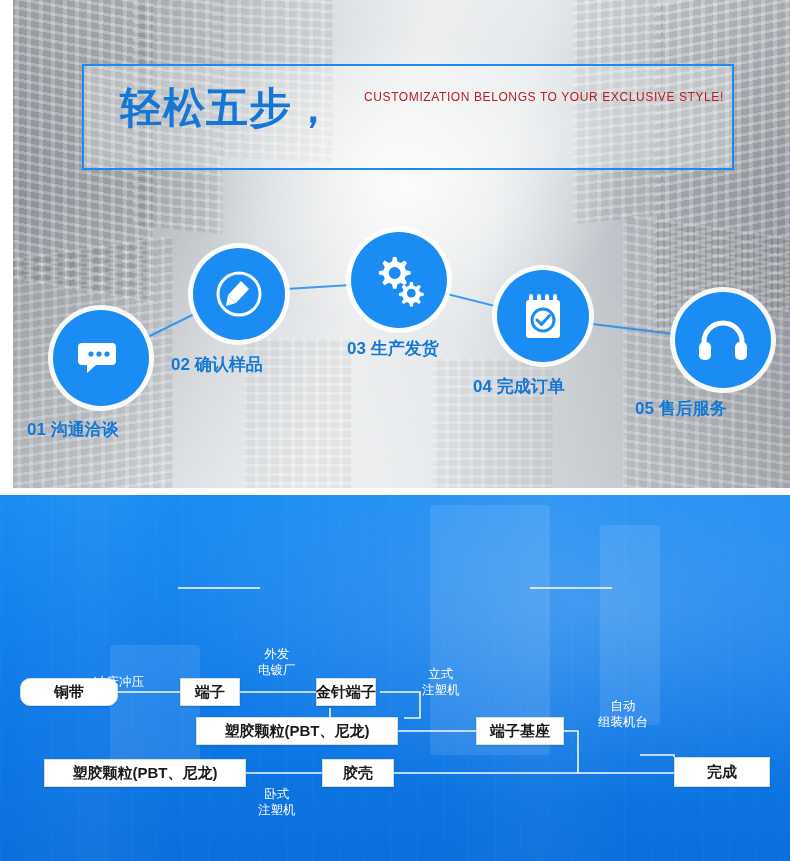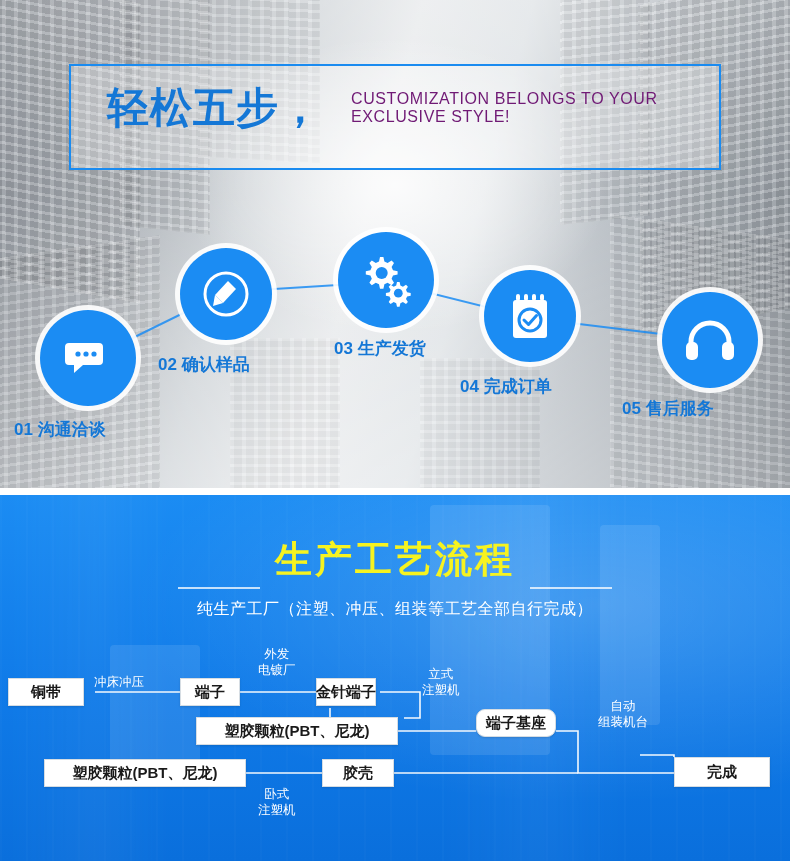--- a/index.html
+++ b/index.html
@@ -2,21 +2,21 @@
 <html><head>
 <meta charset="utf-8">
 <style>
   * { box-sizing: border-box; margin: 0; padding: 0; }
   body {
     width: 790px; height: 861px;
     font-family: "Liberation Sans", sans-serif;
     background: #ffffff;
     overflow: hidden;
   }
-  .page { position: relative; width: 790px; height: 861px; }
+  .page { position: relative; width: 790px; height: 861px; padding-left: 13px; }
 
   
   .top-section {
     position: relative;
     width: 790px; height: 488px;
     overflow: hidden;
     background: #c9ccd0;
   }
   
   .photo-bg {
@@ -65,21 +65,21 @@
     font-size: 42px; font-weight: bold; color: #1477d6;
     letter-spacing: 1px; line-height: 1.1;
   }
   .hl-comma { font-size: 42px; font-weight: bold; color: #1477d6; }
   .hl-cn-dark {
     font-size: 31px; font-weight: bold; color: #2b2f36;
     margin-left: 6px; letter-spacing: 1px;
   }
   .hl-en {
     position: absolute; left: 280px; top: 24px;
-    font-size: 16px; color: #701a75; letter-spacing: 0.6px;
+    font-size: 12px; color: #b91c1c; letter-spacing: 0.6px;
     font-family: "Liberation Sans", sans-serif;
   }
 
   
   .steps { position: absolute; left: 0; top: 200px; width: 790px; height: 270px; }
   .step-line { position: absolute; left: 0; top: 0; width: 790px; height: 270px; }
   .circle {
     position: absolute; border-radius: 50%;
     background: #1b8cf3;
     box-shadow: 0 0 0 5px rgba(255,255,255,0.9);
@@ -242,24 +242,22 @@
       </div>
     </div>
   </div>
 
   <div class="bottom-section">
     <div class="bottom-ghost"></div>
     <div class="ghost-shape" style="left:430px; top:10px; width:120px; height:250px;"></div>
     <div class="ghost-shape" style="left:600px; top:30px; width:60px; height:200px;"></div>
     <div class="ghost-shape" style="left:110px; top:150px; width:90px; height:140px;"></div>
 
-    <div class="bottom-title">生产工艺流程</div>
     <div class="title-rule rule-left"></div>
     <div class="title-rule rule-right"></div>
-    <div class="bottom-sub">纯生产工厂（注塑、冲压、组装等工艺全部自行完成）</div>
 
     <div class="flow">
       <svg width="790" height="216" viewBox="0 0 790 216">
         <g stroke="#ffffff" stroke-width="1.6" fill="none" opacity="0.95">
 
           <path d="M95 47 H180"></path>
 
           <path d="M240 47 H316"></path>
 
           <path d="M330 63 V73"></path>
@@ -271,25 +269,25 @@
 
           <path d="M394 128 H578"></path>
 
           <path d="M240 128 H322"></path>
 
           <path d="M578 110 V128 H674"></path>
           <path d="M640 110 H674 V112"></path>
         </g>
       </svg>
 
-      <div class="node" style="left:8px; top:33px; width:76px; height:28px;">铜带</div>
+      <div class="node" style="left:20px; top:33px; width:98px; height:28px;border-radius:10px;">铜带</div>
       <div class="node" style="left:180px; top:33px; width:60px; height:28px;">端子</div>
       <div class="node" style="left:316px; top:33px; width:60px; height:28px;">金针端子</div>
       <div class="node" style="left:196px; top:72px; width:202px; height:28px;">塑胶颗粒(PBT、尼龙)</div>
-      <div class="node" style="left:476px; top:64px; width:80px; height:28px;border-radius:9px;">端子基座</div>
+      <div class="node" style="left:476px; top:72px; width:88px; height:28px;">端子基座</div>
       <div class="node" style="left:674px; top:112px; width:96px; height:30px;">完成</div>
       <div class="node" style="left:44px; top:114px; width:202px; height:28px;">塑胶颗粒(PBT、尼龙)</div>
       <div class="node" style="left:322px; top:114px; width:72px; height:28px;">胶壳</div>
 
       <div class="ftext" style="left:94px; top:30px;">冲床冲压</div>
       <div class="ftext" style="left:258px; top:2px;">外发<br>电镀厂</div>
       <div class="ftext" style="left:422px; top:22px;">立式<br>注塑机</div>
       <div class="ftext" style="left:598px; top:54px;">自动<br>组装机台</div>
       <div class="ftext" style="left:258px; top:142px;">卧式<br>注塑机</div>
     </div>

